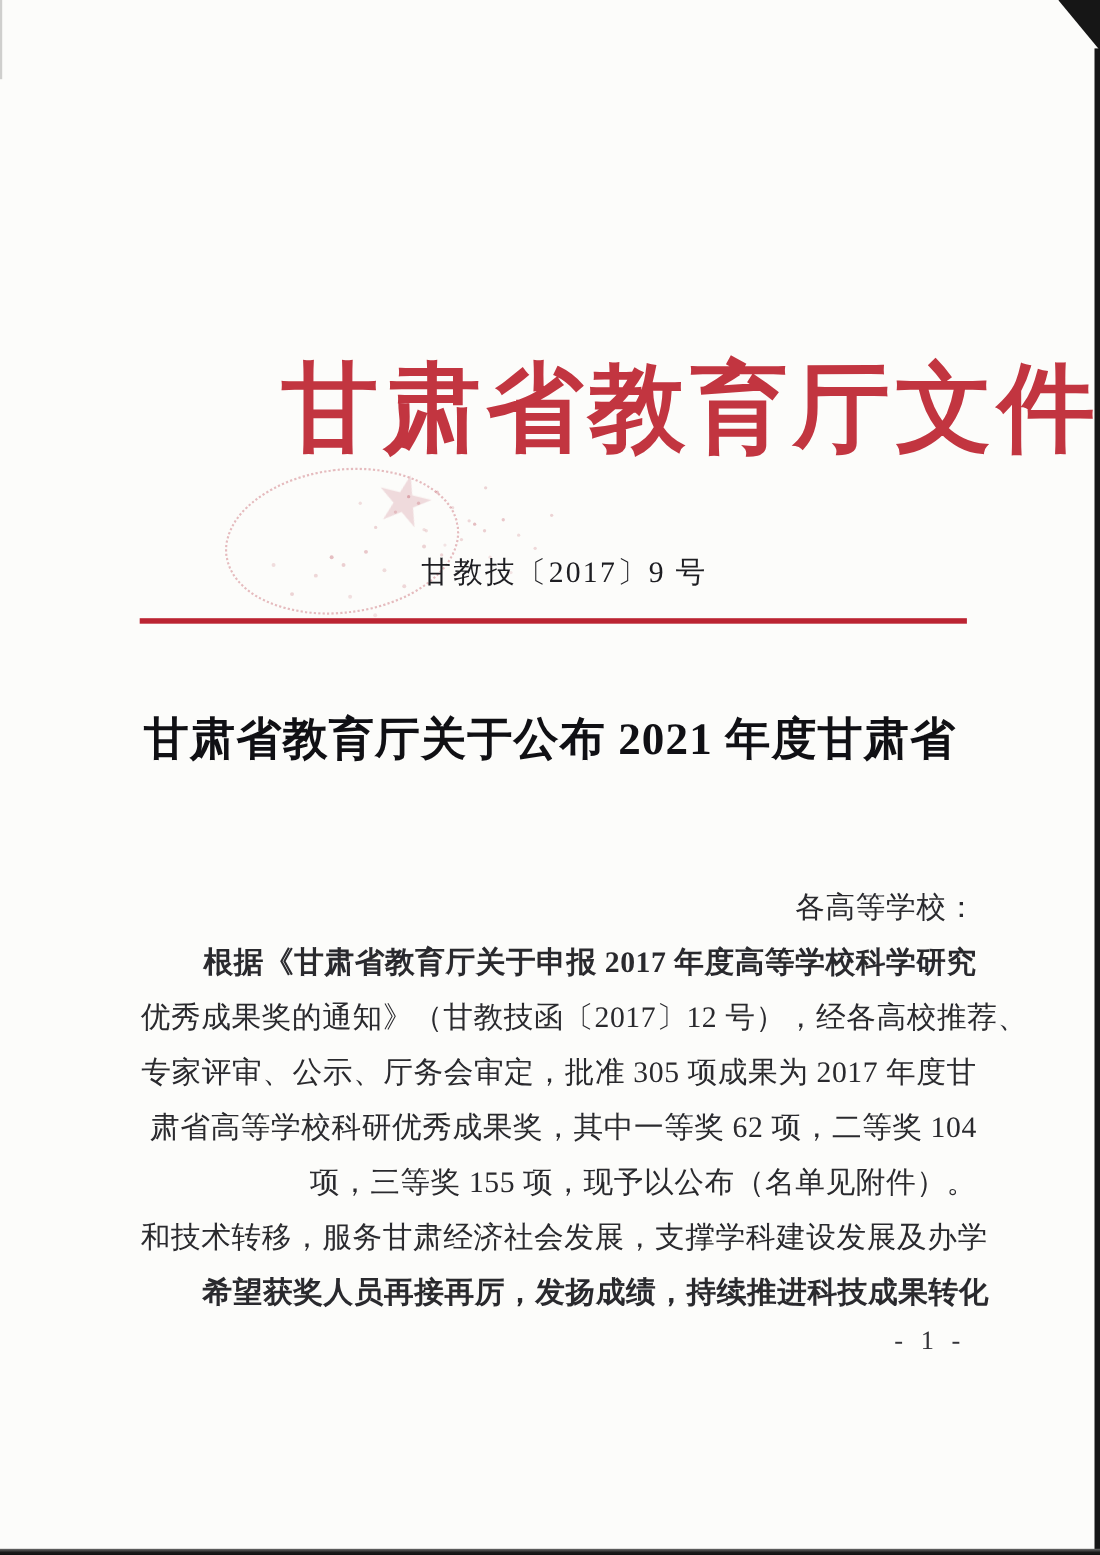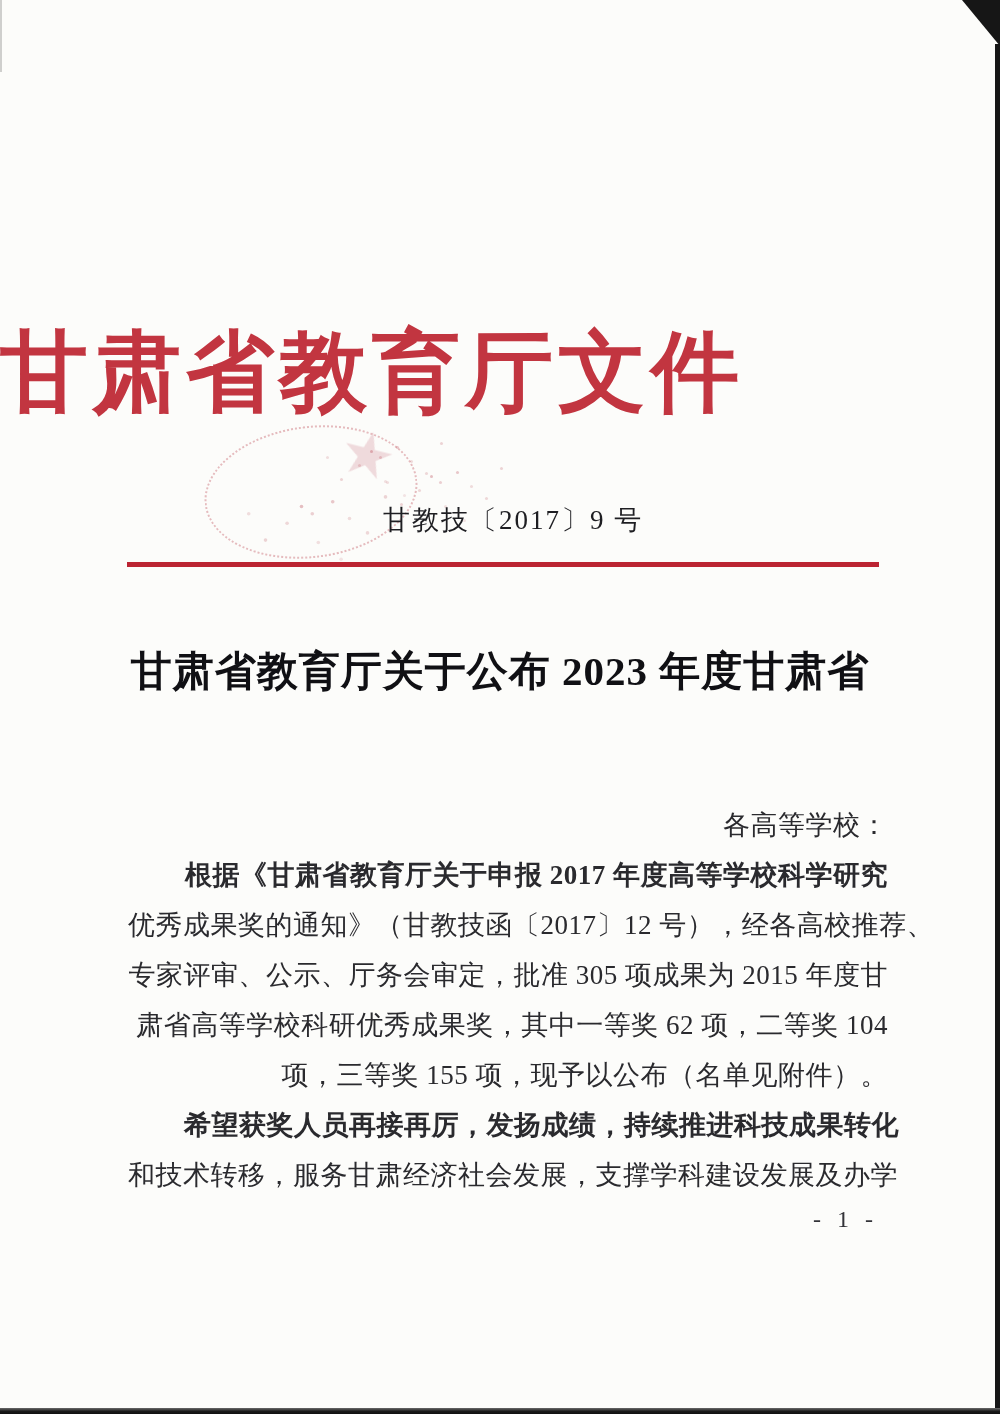--- a/index.html
+++ b/index.html
@@ -79,21 +79,21 @@
   }
   .speck-a { left: 370px; top: 450px; }
   .speck-b { left: 300px; top: 505px; transform: scale(1.2); }
   .speck-c { left: 430px; top: 475px; }
 
   
   .header-title {
     position: absolute;
     left: 0; right: 0;
     top: 318px;
-    text-align: left;
+    text-align: right;
     font-size: 88px;
     line-height: 110px;
     font-weight: 700;
     letter-spacing: 5px;
     color: #c23540;
   }
   .doc-number {
     position: absolute;
     left: 0; right: 0;
     top: 503px;
@@ -164,29 +164,29 @@
   <div class="stamp-star">★</div>
   <div class="stamp-speck speck-a"></div>
   <div class="stamp-speck speck-b"></div>
   <div class="stamp-speck speck-c"></div>
 
   <div class="header-title">甘肃省教育厅文件</div>
   <div class="doc-number">甘教技〔2017〕9 号</div>
   <div class="red-rule"></div>
 
   <div class="doc-title">
-    <div>甘肃省教育厅关于公布 2023 年度甘肃省</div>
+    <div>甘肃省教育厅关于公布 2021 年度甘肃省</div>
   </div>
 
   <div class="body-text">
     <div class="line">各高等学校：</div>
     <div class="line indent">根据《甘肃省教育厅关于申报 2017 年度高等学校科学研究</div>
     <div class="line">优秀成果奖的通知》（甘教技函〔2017〕12 号），经各高校推荐、</div>
-    <div class="line">专家评审、公示、厅务会审定，批准 305 项成果为 2015 年度甘</div>
+    <div class="line">专家评审、公示、厅务会审定，批准 305 项成果为 2017 年度甘</div>
     <div class="line">肃省高等学校科研优秀成果奖，其中一等奖 62 项，二等奖 104</div>
     <div class="line">项，三等奖 155 项，现予以公布（名单见附件）。</div>
+    <div class="line">和技术转移，服务甘肃经济社会发展，支撑学科建设发展及办学</div>
     <div class="line indent">希望获奖人员再接再厉，发扬成绩，持续推进科技成果转化</div>
-    <div class="line">和技术转移，服务甘肃经济社会发展，支撑学科建设发展及办学</div>
   </div>
 
   <div class="page-number">- 1 -</div>
 
 </div>
 
 </body></html>

